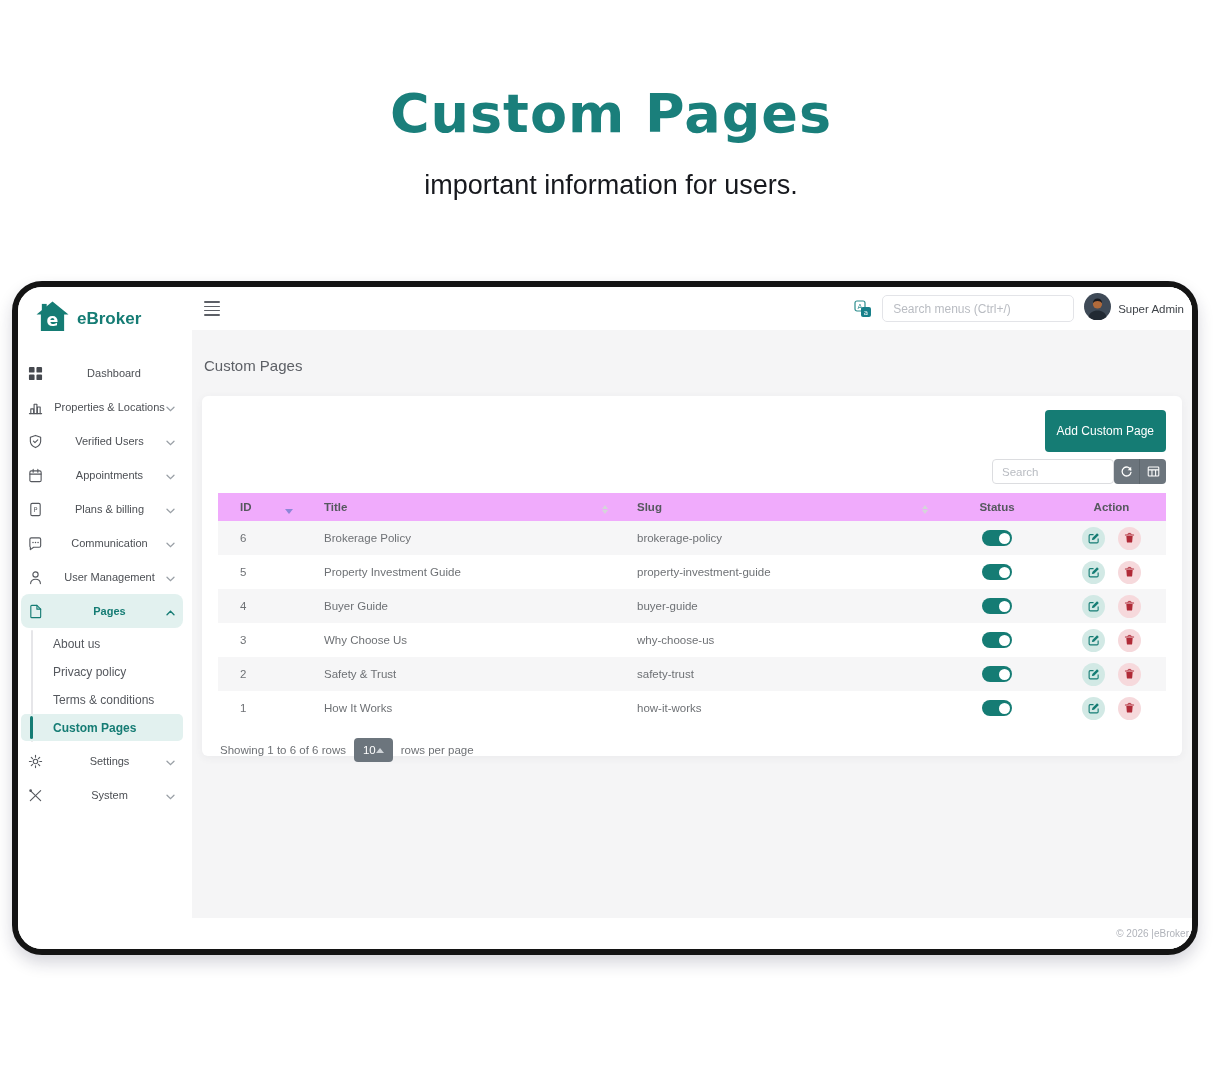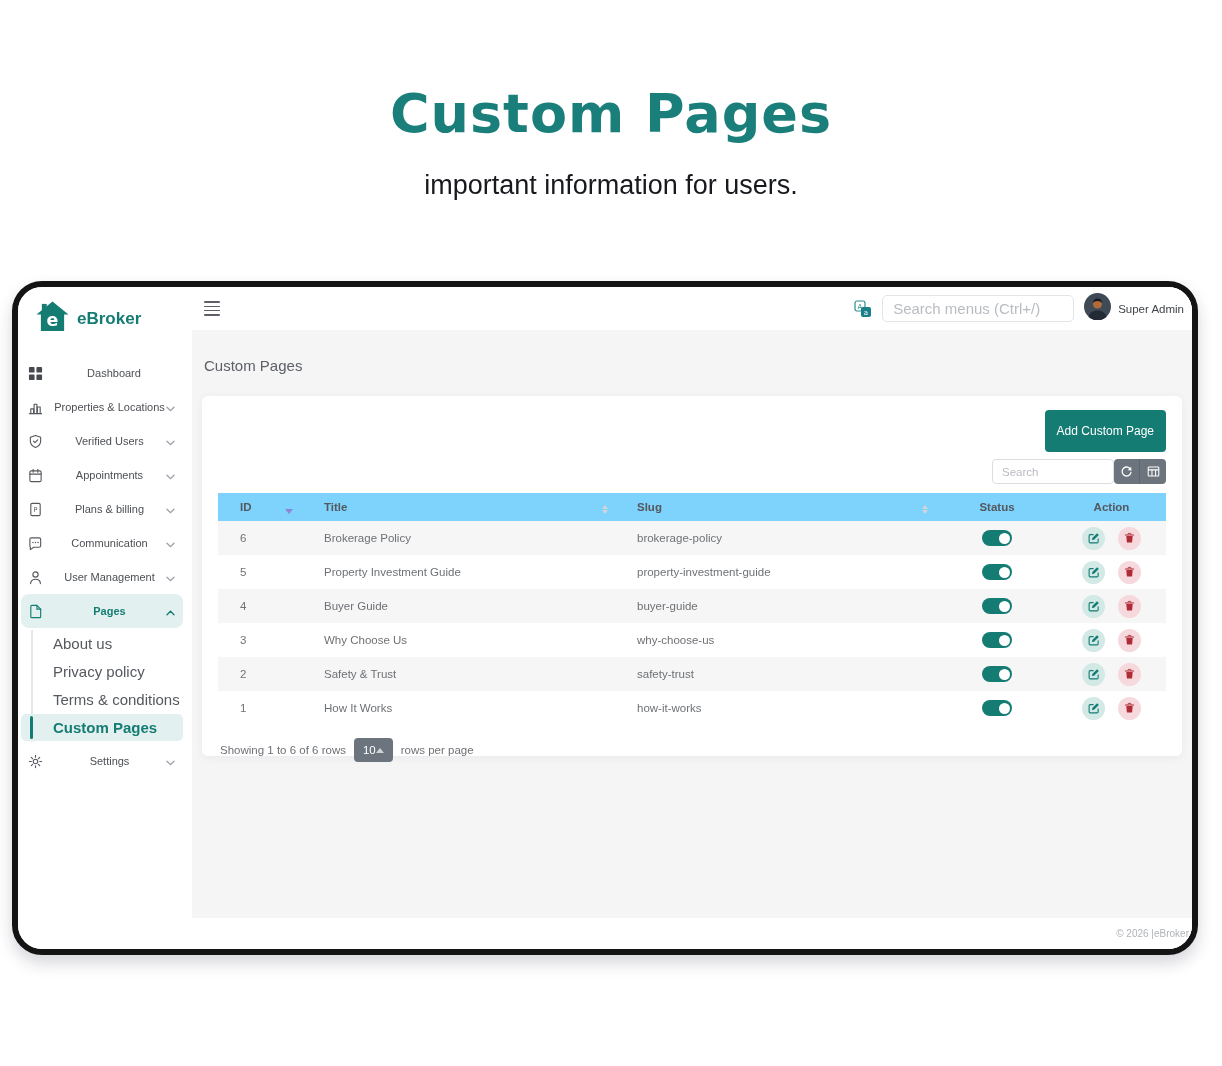--- a/index.html
+++ b/index.html
@@ -35,38 +35,38 @@
   .nav-item .nicon { width:16px; display:flex; justify-content:center; }
   .nav-item .nlabel { font-size:11px; margin-left:10px; flex:1; white-space:nowrap; }
   .nav-item.active { background:#e2f1ef;border-radius:8px; }
   .nav-item.active .nlabel { color:#157c74; font-weight:bold; }
   .ic { stroke:#55585e; fill:none; stroke-width:1.2; stroke-linecap:round; stroke-linejoin:round; }
   .ic-fill { fill:#46494f; stroke:none; }
   .nav-item.active .ic { stroke:#157c74; }
   .sub-list { position:relative; padding:2px 0; }
   .sub-line { position:absolute; left:13px; top:2px; bottom:2px; width:2px; background:#e6e6e9; border-radius:1px; }
   .sub-item {
-    display:flex; align-items:center; height:27px; padding-left:32px; font-size:15px;
+    display:flex; align-items:center; height:27px; padding-left:32px; font-size:12px;
     color:#55585e; position:relative; margin:0 9px 1px 3px; border-radius:5px; cursor:pointer;
   }
   .sub-item.active { background:#e2f1ef; color:#157c74; font-weight:bold; }
   .sub-item.active::before {
     content:""; position:absolute; left:9px; top:2px; bottom:2px; width:3px; background:#157c74; border-radius:2px;
   }
 
   
   .main { flex:1; display:flex; flex-direction:column; background:#fff; min-width:0; }
   .topbar { height:43px; display:flex; align-items:center; padding:0 8px 0 12px; background:#fff; }
   .hamburger { width:16px; display:flex; flex-direction:column; gap:2.5px; cursor:pointer; }
   .hamburger span { height:1.7px; background:#5c5f66; border-radius:1px; }
   .topbar-right { margin-left:auto; display:flex; align-items:center; gap:10px; }
   .lang-btn { cursor:pointer; display:flex; align-items:center; }
   .search-menus {
     width:192px; height:27px; border:1px solid #e3e4e8; border-radius:5px;
-    padding:0 10px; font-size:15px; color:#6b6f76; outline:none; background:#fff;
+    padding:0 10px; font-size:12px; color:#6b6f76; outline:none; background:#fff;
   }
   .search-menus::placeholder { color:#b9bcc2; }
   .user { display:flex; align-items:center; gap:7px; cursor:pointer; }
   .user-name { font-size:11.5px; color:#3f4349; white-space:nowrap; }
 
   .content { flex:1; background:#f5f5f6; padding:0 10px; }
   .page-title { font-size:15px; color:#5d6066; font-weight:500; padding:27px 2px 0 2px; }
 
   .card {
     margin-top:22px; background:#fff; border-radius:6px; box-shadow:0 2px 8px rgba(60,60,80,.06);
@@ -86,21 +86,21 @@
   .btn-group { display:flex; }
   .gbtn {
     width:26px; height:25px; background:#6c757d; border:none; display:flex;
     align-items:center; justify-content:center; cursor:pointer; padding:0;
   }
   .gbtn:first-child { border-radius:4px 0 0 4px; border-right:1px solid #5d666d; }
   .gbtn:last-child { border-radius:0 4px 4px 0; }
 
   table { width:100%; border-collapse:collapse; margin-top:9px; table-layout:fixed; }
   thead th {
-    background:#7dd3fc; height:28px; font-size:11.5px; color:#55585e;
+    background:#f0abfc; height:28px; font-size:11.5px; color:#55585e;
     text-align:left; font-weight:bold;
   }
   th.c-id { padding-left:22px; }
   th.c-title, th.c-slug { padding-left:20px; }
   th.c-status, th.c-action { text-align:center; }
   tbody td { height:34px; font-size:11.5px; color:#6e7175; }
   td.c-id { padding-left:22px; }
   td.c-title, td.c-slug { padding-left:20px; }
   td.c-status, td.c-action { text-align:center; }
   tbody tr:nth-child(odd) { background:#f6f6f7; }
@@ -306,20 +306,35 @@
                 <path d="M8 1.5v2M8 12.5v2M1.5 8h2M12.5 8h2M3.5 3.5l1.4 1.4M11.1 11.1l1.4 1.4M12.5 3.5l-1.4 1.4M4.9 11.1l-1.4 1.4"></path>
               </g>
             </svg>
         </span>
         <span class="nlabel">Settings</span>
         <span><svg width="9" height="6" viewBox="0 0 9 6">
               <path d="M1 1.2L4.5 4.7 8 1.2" fill="none" stroke="#9aa0a6" stroke-width="1.3" stroke-linecap="round"></path>
             </svg></span>
       </div>
 
+      <div class="nav-item">
+        <span class="nicon">
+          <svg width="15" height="15" viewBox="0 0 16 16">
+              <g class="ic" stroke-width="1.6">
+                <path d="M2.5 2.8l11 10.7"></path>
+                <path d="M13.5 2.8l-11 10.7"></path>
+              </g>
+              <circle cx="2.8" cy="2.8" r="1.4" fill="#55585e"></circle>
+            </svg>
+        </span>
+        <span class="nlabel">System</span>
+        <span><svg width="9" height="6" viewBox="0 0 9 6">
+              <path d="M1 1.2L4.5 4.7 8 1.2" fill="none" stroke="#9aa0a6" stroke-width="1.3" stroke-linecap="round"></path>
+            </svg></span>
+      </div>
 
     </nav>
   </aside>
 
   <div class="main">
 
     <header class="topbar">
       <span class="hamburger">
         <span></span>
           <span></span>

